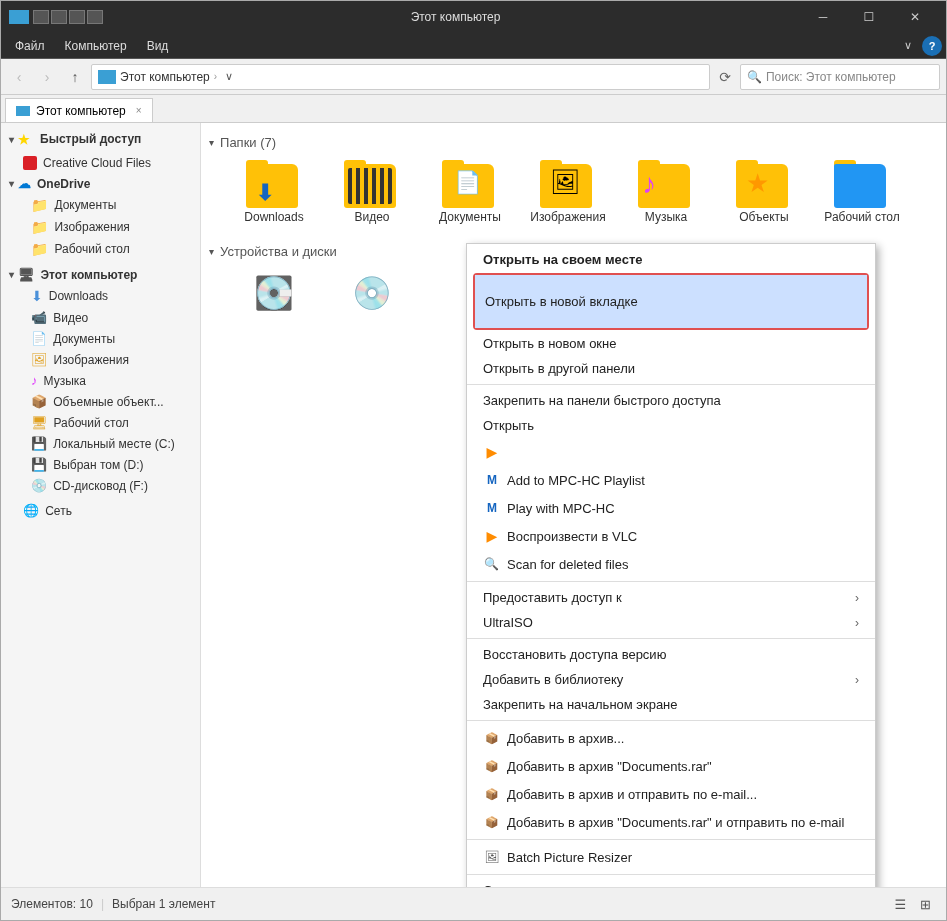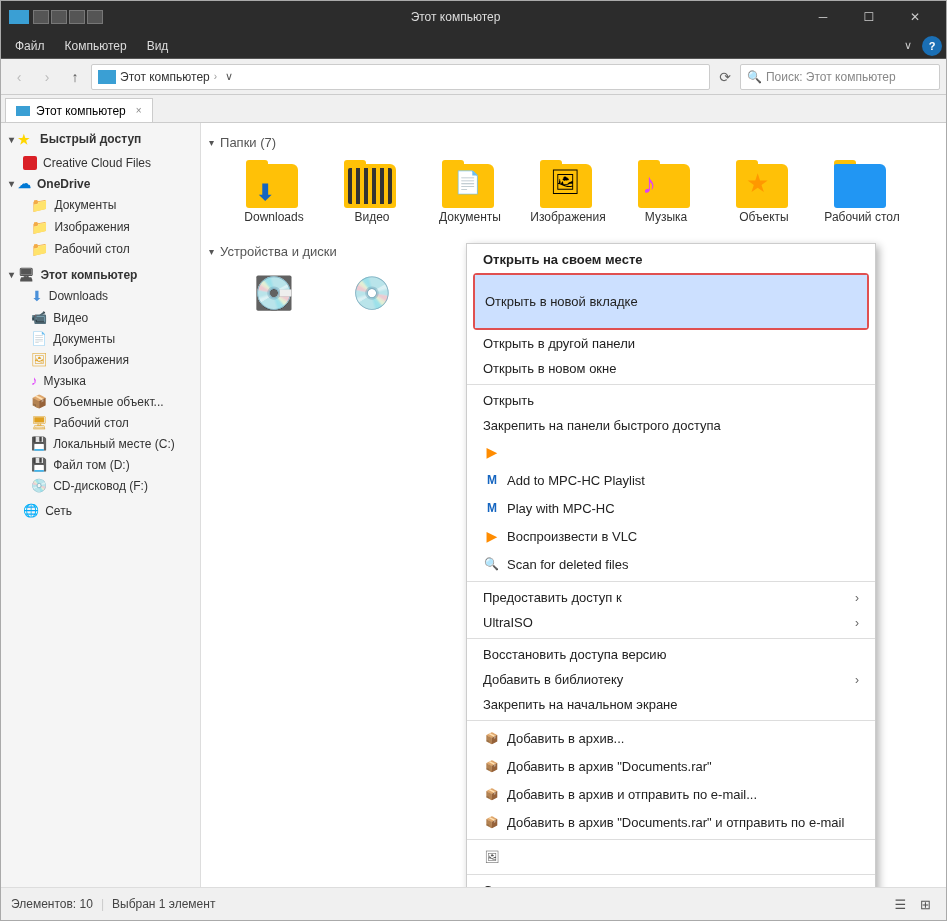--- a/index.html
+++ b/index.html
@@ -220,21 +220,21 @@
           <span style="color:#e0a020;margin-right:6px;font-size:13px;">🖥</span>
           <span>Рабочий стол</span>
         </div>
 
         <div class="sidebar-sub-item">
           <span style="color:#555;margin-right:6px;font-size:13px;">💾</span>
           <span>Локальный месте (C:)</span>
         </div>
         <div class="sidebar-sub-item">
           <span style="color:#555;margin-right:6px;font-size:13px;">💾</span>
-          <span>Файл том (D:)</span>
+          <span>Выбран том (D:)</span>
         </div>
         <div class="sidebar-sub-item">
           <span style="color:#555;margin-right:6px;font-size:13px;">💿</span>
           <span>CD-дисковод (F:)</span>
         </div>
       </div>
 
       <div class="sidebar-item">
         <span style="color:#555;margin-right:6px;font-size:13px;">🌐</span>
         <span>Сеть</span>
@@ -339,33 +339,33 @@
           <span class="ctx-item-text">Открыть на своем месте</span>
         </div>
 
         <div style="margin:1px 6px;border:2px solid #e05050;border-radius:4px;">
           <div class="ctx-item highlighted" style="padding:19px 10px;">
             <span class="ctx-item-text">Открыть в новой вкладке</span>
           </div>
         </div>
 
         <div class="ctx-item">
+          <span class="ctx-item-text">Открыть в новом окне</span>
+        </div>
+        <div class="ctx-item">
           <span class="ctx-item-text">Открыть в другой панели</span>
         </div>
-        <div class="ctx-item">
-          <span class="ctx-item-text">Открыть в новом окне</span>
-        </div>
-
-        <div class="ctx-separator"></div>
-
+
+        <div class="ctx-separator"></div>
+
+        <div class="ctx-item">
+          <span class="ctx-item-text">Закрепить на панели быстрого доступа</span>
+        </div>
         <div class="ctx-item">
           <span class="ctx-item-text">Открыть</span>
-        </div>
-        <div class="ctx-item">
-          <span class="ctx-item-text">Закрепить на панели быстрого доступа</span>
         </div>
 
         <div class="ctx-item">
           <span class="ctx-icon ctx-icon-vlc">▶</span>
         </div>
         <div class="ctx-item">
           <span class="ctx-icon ctx-icon-mpc">M</span>
           <span class="ctx-item-text">Add to MPC-HC Playlist</span>
         </div>
         <div class="ctx-item">
@@ -421,20 +421,21 @@
         </div>
         <div class="ctx-item">
           <span class="ctx-icon ctx-icon-rar">📦</span>
           <span class="ctx-item-text">Добавить в архив "Documents.rar" и отправить по e-mail</span>
         </div>
 
         <div class="ctx-separator"></div>
 
         <div class="ctx-item">
           <span class="ctx-icon ctx-icon-batch">🖼</span>
+          <span class="ctx-item-text">Batch Picture Resizer</span>
         </div>
 
         <div class="ctx-separator"></div>
 
         <div class="ctx-item">
           <span class="ctx-item-text">Отправить</span>
           <span class="ctx-chevron">›</span>
         </div>
 
         <div class="ctx-separator"></div>

